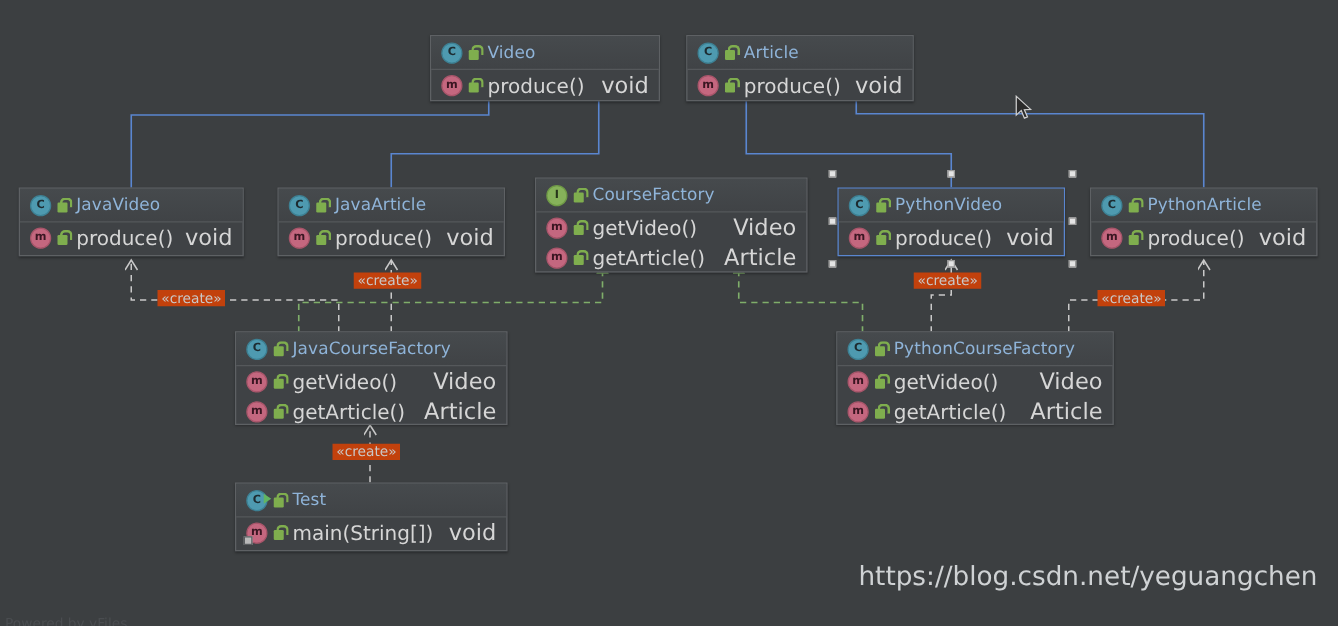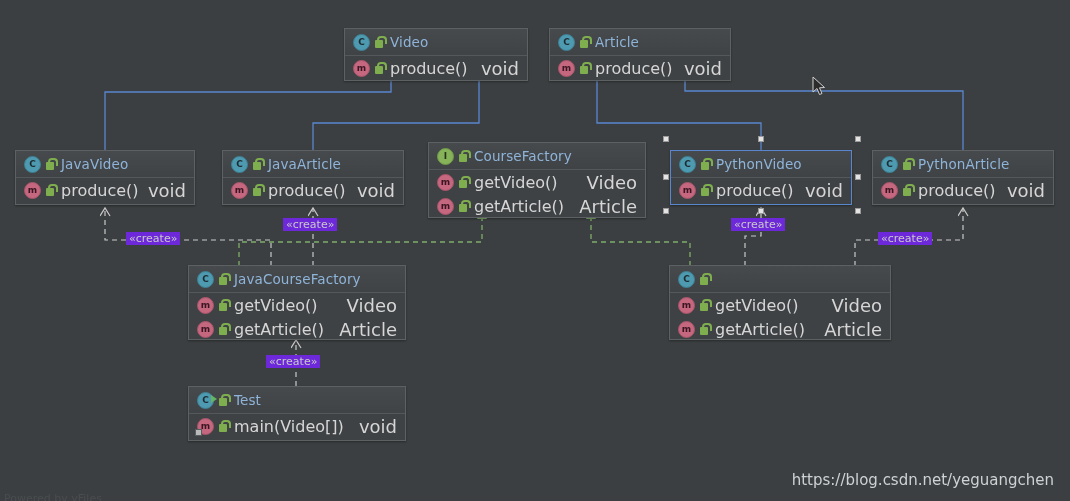--- a/index.html
+++ b/index.html
@@ -91,30 +91,30 @@
   .node.selected{border:1px solid #5a86d0;}
   .handle{
     position:absolute;width:6px;height:6px;background:#e4e4e4;
     border:1px solid #9b9b9b;box-sizing:border-box;
   }
 
   
   .edge-label{
     position:absolute;
     color:#c9c9c9;font-size:11px;
-    background:#6d28d9;
+    background:#c2410c;
     padding:0 3px;
     white-space:nowrap;
     font-family:"DejaVu Sans","Liberation Sans",sans-serif;
   }
 
   
   #watermark{
-    position:absolute;right:16px;bottom:12px;
-    color:#cfd2d4;font-size:15px;
+    position:absolute;right:16px;bottom:28px;
+    color:#cfd2d4;font-size:21px;
     font-family:"DejaVu Sans","Liberation Sans",sans-serif;
   }
   #yfiles{
     position:absolute;left:4px;bottom:-4px;
     color:#4a4d50;font-size:11px;
     font-family:"DejaVu Sans","Liberation Sans",sans-serif;
   }
   #cursor{position:absolute;left:812px;top:76px;width:16px;height:22px;}
 </style>
 </head>
@@ -303,20 +303,21 @@
       <span class="lock"></span>
       <span class="mname">getArticle()</span>
       <span class="mtype">Article</span>
     </div>
   </div>
 
   <div class="node" style="left:669px;top:265px;width:222px;height:75px;">
     <div class="hdr">
       <span class="ico ico-c">C</span>
       <span class="lock"></span>
+      <span class="cname">PythonCourseFactory</span>
     </div>
     <div class="row">
       <span class="ico ico-m">m</span>
       <span class="lock"></span>
       <span class="mname">getVideo()</span>
       <span class="mtype">Video</span>
     </div>
     <div class="row">
       <span class="ico ico-m">m</span>
       <span class="lock"></span>
@@ -327,21 +328,21 @@
 
   <div class="node" style="left:188px;top:386px;width:218px;height:55px;">
     <div class="hdr">
       <span class="ico ico-run">C</span>
       <span class="lock"></span>
       <span class="cname">Test</span>
     </div>
     <div class="row">
       <span class="ico ico-m mark">m</span>
       <span class="lock"></span>
-      <span class="mname">main(Video[])</span>
+      <span class="mname">main(String[])</span>
       <span class="mtype">void</span>
     </div>
   </div>
 
   <div id="watermark">https://blog.csdn.net/yeguangchen</div>
   <div id="yfiles">Powered by yFiles</div>
 
   <svg id="cursor" viewBox="0 0 16 22">
     <path d="M1,1 L1,16 L5,12.5 L7.5,18.5 L10,17.5 L7.5,11.8 L12.5,11.5 z" fill="#2b2b2b" stroke="#d0d0d0" stroke-width="1"></path>
   </svg>

